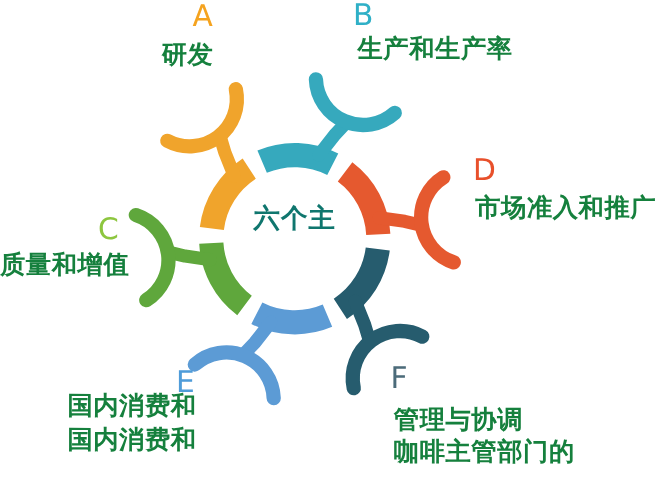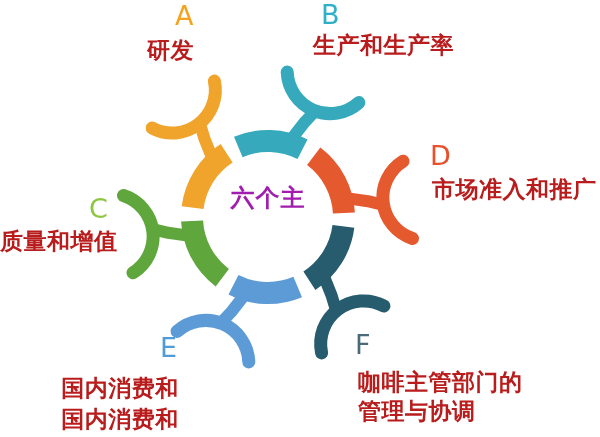--- a/index.html
+++ b/index.html
@@ -12,35 +12,35 @@
   }
   #diagram-svg{position:absolute;left:0;top:0;}
   .letter{
     position:absolute;
     font-size:27px;
     font-weight:400;
     line-height:1;
   }
   .label{
     position:absolute;
-    color:#b91c1c;
+    color:#15803d;
     font-size:23px;
     font-weight:700;
     line-height:31px;
     letter-spacing:0.5px;
     white-space:nowrap;
   }
   .label div{white-space:nowrap;}
   #label-e{text-align:center;width:150px;}
   #center-text{
     position:absolute;
     left:188px;top:182px;
     width:160px;
     text-align:center;
-    color:#a21caf;
+    color:#0f766e;
     font-size:24px;
     font-weight:700;
     line-height:33px;
     letter-spacing:1px;
   }
 </style>
 </head>
 <body>
 
 <div id="stage">
@@ -77,35 +77,35 @@
   <div class="letter" style="left: 321px; top: 1px; color: rgb(47, 176, 199);">B</div>
   <div class="letter" style="left: 89px; top: 195px; color: rgb(141, 198, 63);">C</div>
   <div class="letter" style="left: 430px; top: 142px; color: rgb(232, 80, 43);">D</div>
   <div class="letter" style="left: 160px; top: 334px; color: rgb(79, 156, 217);">E</div>
   <div class="letter" style="left: 355px; top: 331px; color: rgb(76, 107, 122);">F</div>
 
   <div class="label" style="left:147px;top:35px;">
     <div>研发</div>
   </div>
 
-  <div class="label" style="left:313px;top:30px;">
+  <div class="label" style="left:325px;top:30px;">
     <div>生产和生产率</div>
   </div>
 
   <div class="label" style="left:0px;top:226px;">
     <div>质量和增值</div>
   </div>
 
   <div class="label" style="left:432px;top:174px;">
     <div>市场准入和推广</div>
   </div>
 
-  <div class="label" id="label-e" style="left:45px;top:373px;">
+  <div class="label" id="label-e" style="left:45px;top:354px;">
     <div>国内消费和</div>
     <div>国内消费和</div>
   </div>
 
   <div class="label" style="left:358px;top:368px;line-height:29px;">
+    <div>管理与协调</div>
     <div>咖啡主管部门的</div>
-    <div>管理与协调</div>
   </div>
 
 </div>
 
 </body></html>

